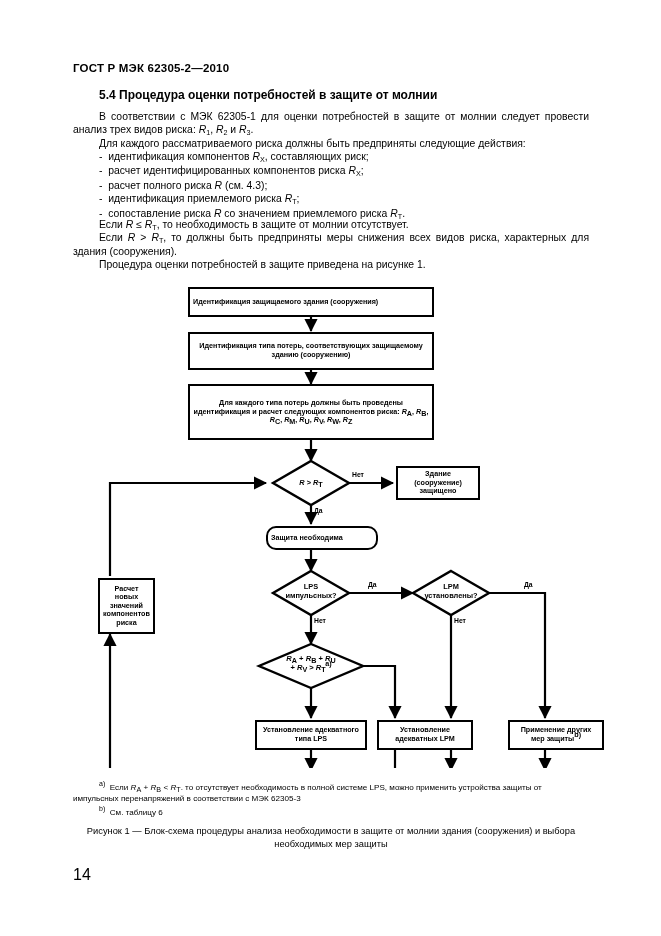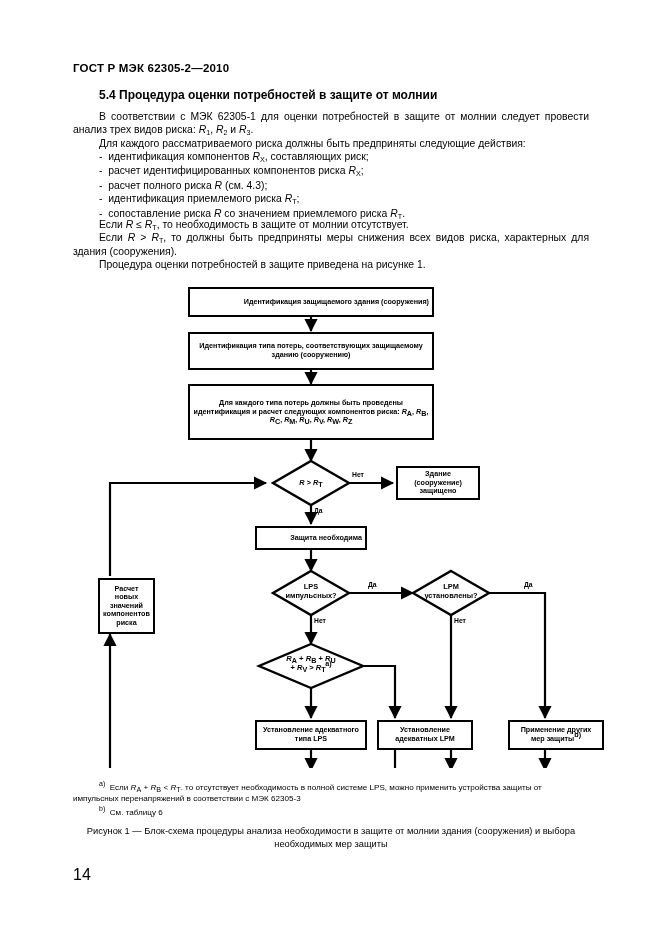--- a/index.html
+++ b/index.html
@@ -26,21 +26,21 @@
   sub { font-size:7.2px; vertical-align:baseline; position:relative; top:2px; }
   sup { font-size:7.2px; vertical-align:baseline; position:relative; top:-4px; }
 
   
   .figure { position:absolute; left:0; top:278px; width:661px; height:490px; }
   .fig-svg { position:absolute; left:0; top:0; }
 
   .nodebox {
     position:absolute; box-sizing:border-box;
     border:2.1px solid #000; background:#fff;
-    display:flex; align-items:center; justify-content:flex-end;
+    display:flex; align-items:center; justify-content:flex-start;
     text-align:center; font-weight:bold; font-size:7.2px; line-height:8.6px;
     padding:2px 3px;
   }
   .diamond-label {
     position:absolute; text-align:center; font-weight:bold;
     font-size:7.4px; line-height:9px; pointer-events:none;
   }
   .edge-label {
     position:absolute; font-weight:bold; font-size:6.8px; line-height:7.6px;
   }
@@ -152,21 +152,21 @@
     </div>
 
     <div class="nodebox" style="left:188px; top:54px; width:246px; height:38px;">
       <span>Идентификация типа потерь, соответствующих защищаемому зданию (сооружению)</span>
     </div>
 
     <div class="nodebox" style="left:396px; top:188px; width:84px; height:34px;">
       <span>Здание (сооружение) защищено</span>
     </div>
 
-    <div class="nodebox" style="left:255px; top:248px; width:112px; height:24px;">
+    <div class="nodebox" style="left:266px; top:248px; width:112px; height:24px;border-radius:10px;">
       <span>Защита необходима</span>
     </div>
 
     <div class="nodebox" style="left:98px; top:300px; width:57px; height:56px;">
       <span>Расчет новых значений компонентов риска</span>
     </div>
 
     <div class="nodebox" style="left:255px; top:442px; width:112px; height:30px;">
       <span>Установление адекватного типа LPS</span>
     </div>

